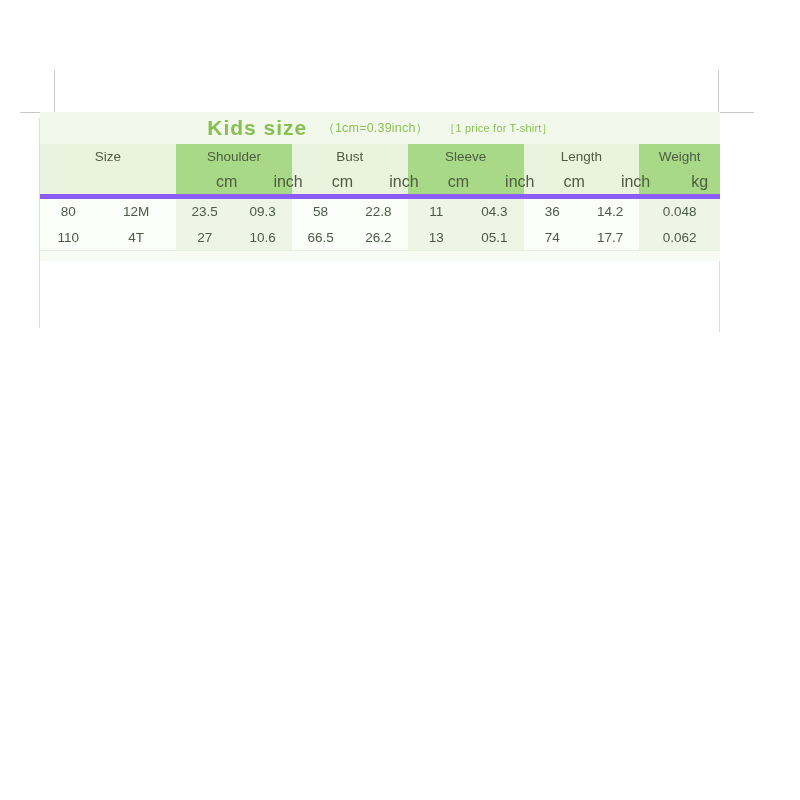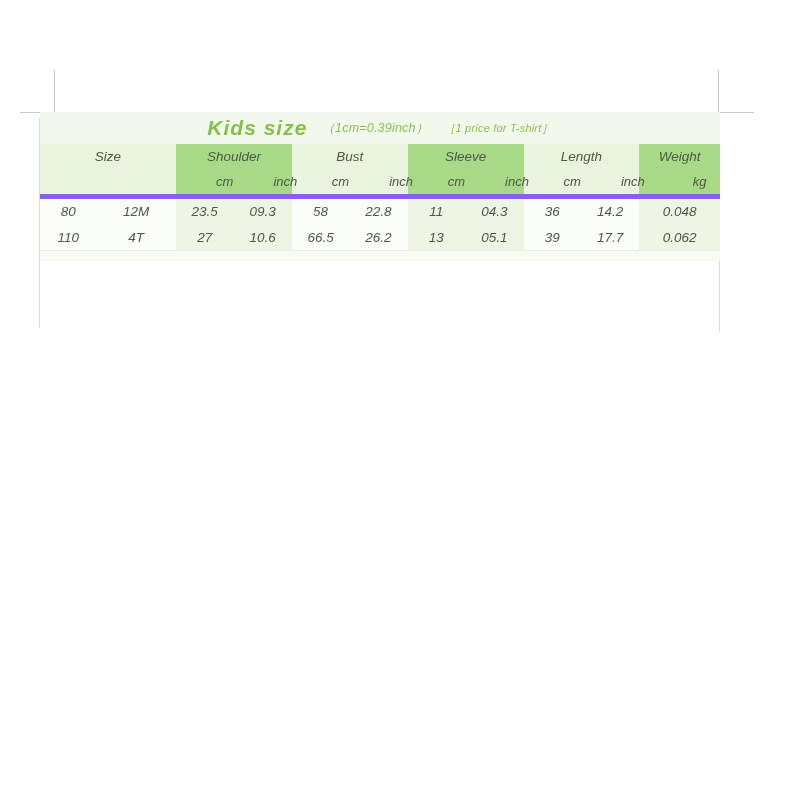--- a/index.html
+++ b/index.html
@@ -47,21 +47,20 @@
   #edge-left  { left: 39px;  top: 118px; height: 210px; }
   #edge-right { left: 719px; top: 112px; height: 220px; }
 
   
   #size-chart {
     position: absolute;
     left: 40px;
     top: 112px;
     width: 680px;
     background: #84cc16;
-    font-style: italic;
   }
 
   #chart-title-bar {
     height: 32px;
     background: #f2f8ec;
     display: flex;
     align-items: center;
     justify-content: center;
     white-space: nowrap;
   }
@@ -99,21 +98,21 @@
 
   
   tr.group-row th {
     height: 25px;
     font-size: 13.5px;
     color: #4f5b43;
   }
   
   tr.unit-row th {
     height: 25px;
-    font-size: 13px;
+    font-size: 16px;
     color: #4f5b43;
     padding-left: 40px;
   }
   
   tr.data-row td {
     height: 25.5px;
     font-size: 13.5px;
     color: #4c5a47;
   }
 
@@ -214,21 +213,21 @@
         </tr>
         <tr class="data-row">
           <td class="b-light">110</td>
           <td class="b-light">4T</td>
           <td class="b-dark">27</td>
           <td class="b-dark">10.6</td>
           <td class="b-light">66.5</td>
           <td class="b-light">26.2</td>
           <td class="b-dark">13</td>
           <td class="b-dark">05.1</td>
-          <td class="b-light">39</td>
+          <td class="b-light">74</td>
           <td class="b-light">17.7</td>
           <td class="b-dark">0.062</td>
         </tr>
       </tbody>
   </table>
 
   <div id="chart-bottom-edge"></div>
 </div>
 
 </body></html>

